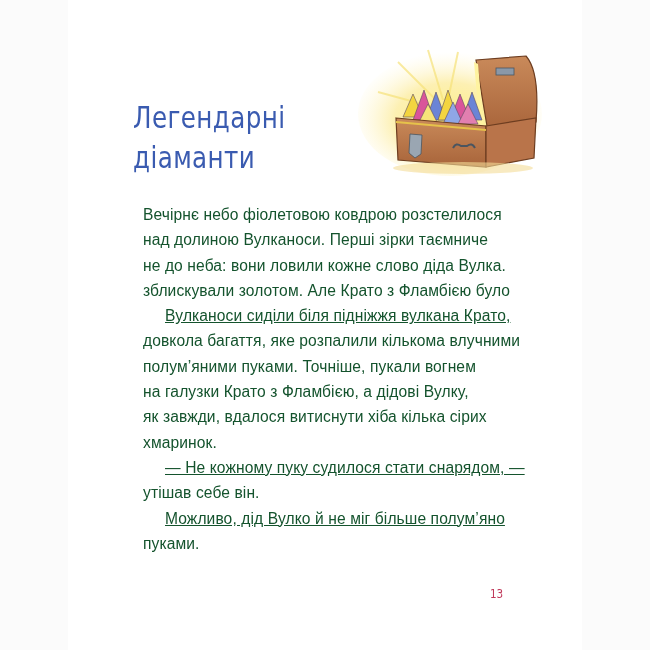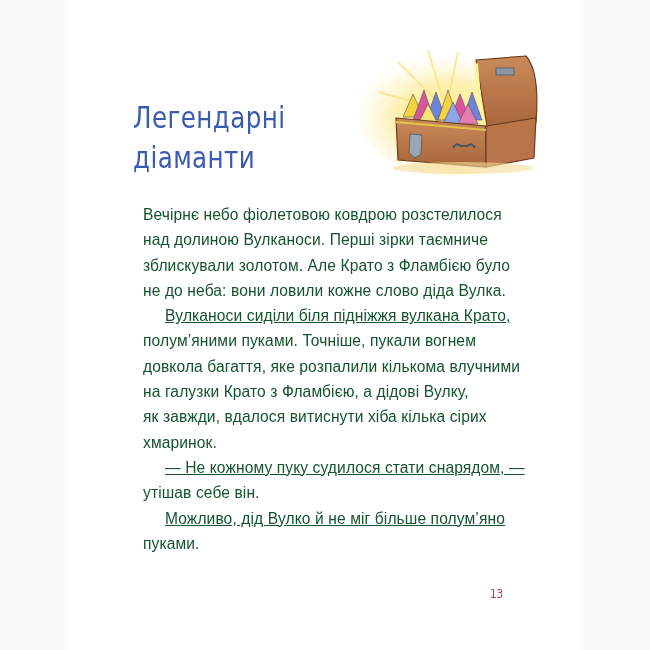--- a/index.html
+++ b/index.html
@@ -113,25 +113,25 @@
 
     <path d="M95 106 q3 -6 8 -2 l6 0 q5 -4 8 2" fill="none" stroke="#4a5560" stroke-width="2"></path>
 
     <ellipse cx="105" cy="126" rx="70" ry="6" fill="#f3dc98" opacity="0.6"></ellipse>
   </svg>
 </div>
 
 <div class="body-text">
   <p>Вечірнє небо фіолетовою ковдрою розстелилося</p>
   <p>над долиною Вулканоси. Перші зірки таємниче</p>
+  <p>не до неба: вони ловили кожне слово діда Вулка.</p>
   <p>зблискували золотом. Але Крато з Фламбією було</p>
-  <p>не до неба: вони ловили кожне слово діда Вулка.</p>
   <p class="indent">Вулканоси сиділи біля підніжжя вулкана Крато,</p>
+  <p>довкола багаття, яке розпалили кількома влучними</p>
   <p>полум’яними пуками. Точніше, пукали вогнем</p>
-  <p>довкола багаття, яке розпалили кількома влучними</p>
   <p>на галузки Крато з Фламбією, а дідові Вулку,</p>
   <p>як завжди, вдалося витиснути хіба кілька сірих</p>
   <p>хмаринок.</p>
   <p class="indent">— Не кожному пуку судилося стати снарядом, —</p>
   <p>утішав себе він.</p>
   <p class="indent">Можливо, дід Вулко й не міг більше полум’яно</p>
   <p>пуками.</p>
 </div>
 
 <div class="page-number">13</div>

